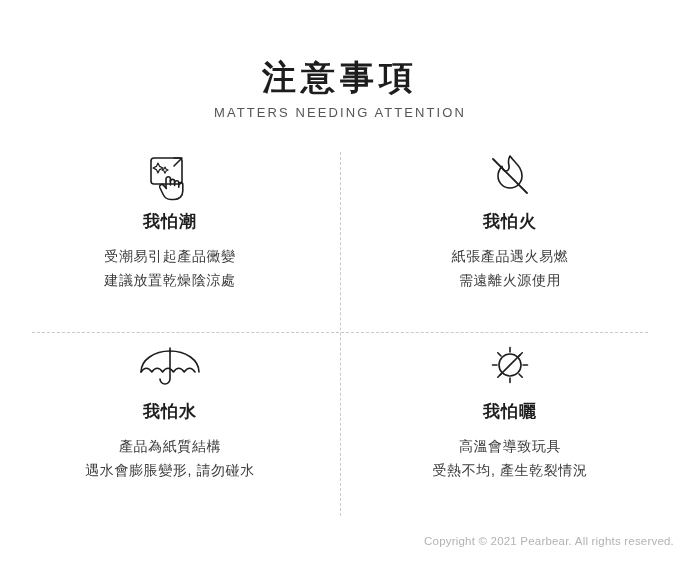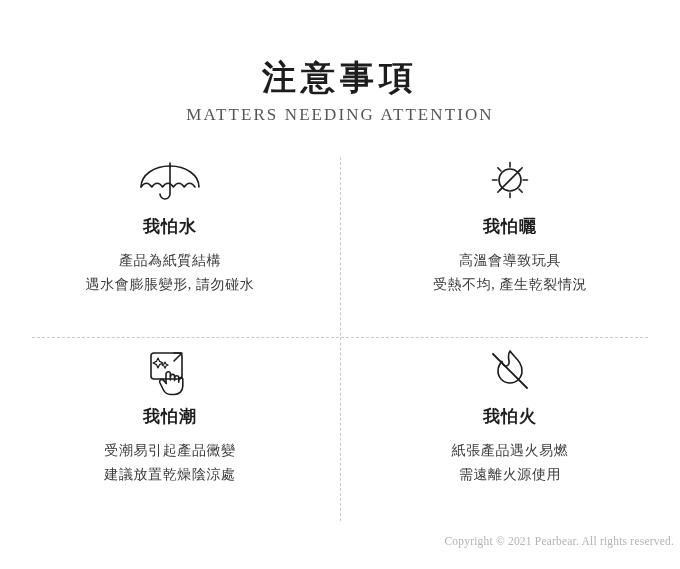--- a/index.html
+++ b/index.html
@@ -12,39 +12,38 @@
     background: #ffffff;
     font-family: "Liberation Sans", sans-serif;
     color: #2b2b2b;
     overflow: hidden;
   }
   .page {
     position: relative;
     width: 680px;
     height: 569px;
     box-sizing: border-box;
-    font-family: Liberation Serif, serif;
   }
 
   
   .header {
     text-align: center;
     padding-top: 58px;
   }
   .header-title {
     font-size: 34px;
     font-weight: bold;
     letter-spacing: 5px;
     color: #1d1d1d;
     line-height: 1.15;
     margin: 0;
   }
   .header-sub {
     margin: 8px 0 0 0;
-    font-size: 17px;
+    font-size: 13px;
     letter-spacing: 2.1px;
     color: #555555;
     font-weight: normal;
   }
 
   
   .grid {
     position: relative;
     margin-top: 22px;
     width: 680px;
@@ -129,60 +128,20 @@
 
   <div class="grid">
 
     <div class="divider-h"></div>
     <div class="divider-v"></div>
 
     <div class="grid-row">
 
       <div class="cell">
         <div class="cell-icon">
-          <svg width="72" height="52" viewBox="0 0 72 52">
-            <g fill="none" stroke="#1d1d1d" stroke-width="1.6" stroke-linecap="round" stroke-linejoin="round">
-              <path d="M36 8 v4"></path>
-              <path d="M7 32 c0 -12 13 -21 29 -21 s29 9 29 21"></path>
-              <path d="M7 32 c3.6 -5 7.2 -5 10.8 0 c3.6 -5 7.2 -5 10.8 0 c3.6 -5 7.2 -5 10.8 0 c3.6 -5 7.2 -5 10.8 0 c3.6 -5 7.2 -5 10.8 0"></path>
-              <path d="M36 11 v28 a5 5 0 0 1 -10 0"></path>
-            </g>
-          </svg>
-        </div>
-        <div class="cell-title">我怕水</div>
-        <div class="cell-lines">
-          <div>產品為紙質結構</div>
-          <div>遇水會膨脹變形, 請勿碰水</div>
-        </div>
-      </div>
-
-      <div class="cell">
-        <div class="cell-icon">
-          <svg width="60" height="52" viewBox="0 0 60 52">
-            <g fill="none" stroke="#1d1d1d" stroke-width="1.6" stroke-linecap="round" stroke-linejoin="round">
-              <circle cx="30" cy="25" r="11"></circle>
-              <path d="M30 7.5 v4.5 M30 38 v4.5 M12.5 25 h4.5 M43 25 h4.5"></path>
-              <path d="M17.8 12.8 l3.2 3.2 M39 34 l3.2 3.2 M42.2 12.8 l-3.2 3.2 M21 34 l-3.2 3.2"></path>
-              <path d="M20 35 L40 15" stroke-width="1.7"></path>
-            </g>
-          </svg>
-        </div>
-        <div class="cell-title">我怕曬</div>
-        <div class="cell-lines">
-          <div>高溫會導致玩具</div>
-          <div>受熱不均, 產生乾裂情況</div>
-        </div>
-      </div>
-
-    </div>
-
-    <div class="grid-row">
-
-      <div class="cell">
-        <div class="cell-icon">
           <svg width="60" height="52" viewBox="0 0 60 52">
             <g fill="none" stroke="#1d1d1d" stroke-width="1.6" stroke-linecap="round" stroke-linejoin="round">
               <path d="M14 8 h25 a3 3 0 0 1 3 3 v20 a3 3 0 0 1 -3 3 h-25 a3 3 0 0 1 -3 -3 v-20 a3 3 0 0 1 3 -3 z"></path>
               <path d="M42 8 L34 16 M42 8 L34 8"></path>
               <path d="M18 13 l1.6 3.4 3.4 1.6 -3.4 1.6 -1.6 3.4 -1.6 -3.4 -3.4 -1.6 3.4 -1.6 z" stroke-width="1.2"></path>
               <path d="M25 17 l1 2.1 2.1 1 -2.1 1 -1 2.1 -1 -2.1 -2.1 -1 2.1 -1 z" stroke-width="1.1"></path>
               <path d="M26 38 v-9 a2.2 2.2 0 0 1 4.4 0 v6"></path>
               <path d="M30.4 31.5 a2.1 2.1 0 0 1 4.2 0 v4"></path>
               <path d="M34.6 32.8 a2.1 2.1 0 0 1 4.2 0 v4.5"></path>
               <path d="M38.8 34.5 a2 2 0 0 1 4 0 v6.5 c0 5 -3.6 8.5 -8.6 8.5 h-3.4 c-4 0 -6.2 -2 -7.6 -5 l-3.4 -7 a2.2 2.2 0 0 1 3.6 -2.4 l3 3.4"></path>
@@ -207,17 +166,57 @@
         </div>
         <div class="cell-title">我怕火</div>
         <div class="cell-lines">
           <div>紙張產品遇火易燃</div>
           <div>需遠離火源使用</div>
         </div>
       </div>
 
     </div>
 
+    <div class="grid-row">
+
+      <div class="cell">
+        <div class="cell-icon">
+          <svg width="72" height="52" viewBox="0 0 72 52">
+            <g fill="none" stroke="#1d1d1d" stroke-width="1.6" stroke-linecap="round" stroke-linejoin="round">
+              <path d="M36 8 v4"></path>
+              <path d="M7 32 c0 -12 13 -21 29 -21 s29 9 29 21"></path>
+              <path d="M7 32 c3.6 -5 7.2 -5 10.8 0 c3.6 -5 7.2 -5 10.8 0 c3.6 -5 7.2 -5 10.8 0 c3.6 -5 7.2 -5 10.8 0 c3.6 -5 7.2 -5 10.8 0"></path>
+              <path d="M36 11 v28 a5 5 0 0 1 -10 0"></path>
+            </g>
+          </svg>
+        </div>
+        <div class="cell-title">我怕水</div>
+        <div class="cell-lines">
+          <div>產品為紙質結構</div>
+          <div>遇水會膨脹變形, 請勿碰水</div>
+        </div>
+      </div>
+
+      <div class="cell">
+        <div class="cell-icon">
+          <svg width="60" height="52" viewBox="0 0 60 52">
+            <g fill="none" stroke="#1d1d1d" stroke-width="1.6" stroke-linecap="round" stroke-linejoin="round">
+              <circle cx="30" cy="25" r="11"></circle>
+              <path d="M30 7.5 v4.5 M30 38 v4.5 M12.5 25 h4.5 M43 25 h4.5"></path>
+              <path d="M17.8 12.8 l3.2 3.2 M39 34 l3.2 3.2 M42.2 12.8 l-3.2 3.2 M21 34 l-3.2 3.2"></path>
+              <path d="M20 35 L40 15" stroke-width="1.7"></path>
+            </g>
+          </svg>
+        </div>
+        <div class="cell-title">我怕曬</div>
+        <div class="cell-lines">
+          <div>高溫會導致玩具</div>
+          <div>受熱不均, 產生乾裂情況</div>
+        </div>
+      </div>
+
+    </div>
+
   </div>
 
   <div class="footer">Copyright © 2021 Pearbear. All rights reserved.</div>
 
 </div>
 
 </body></html>

